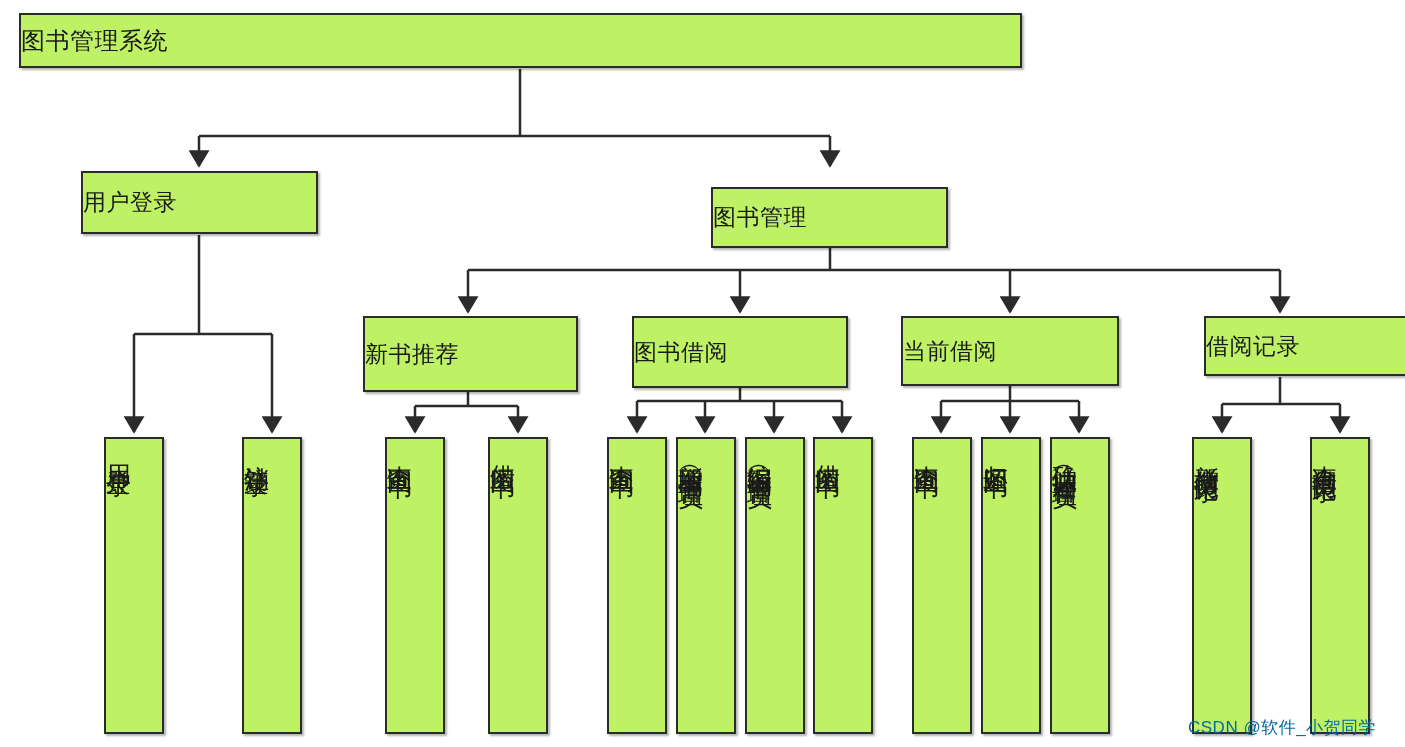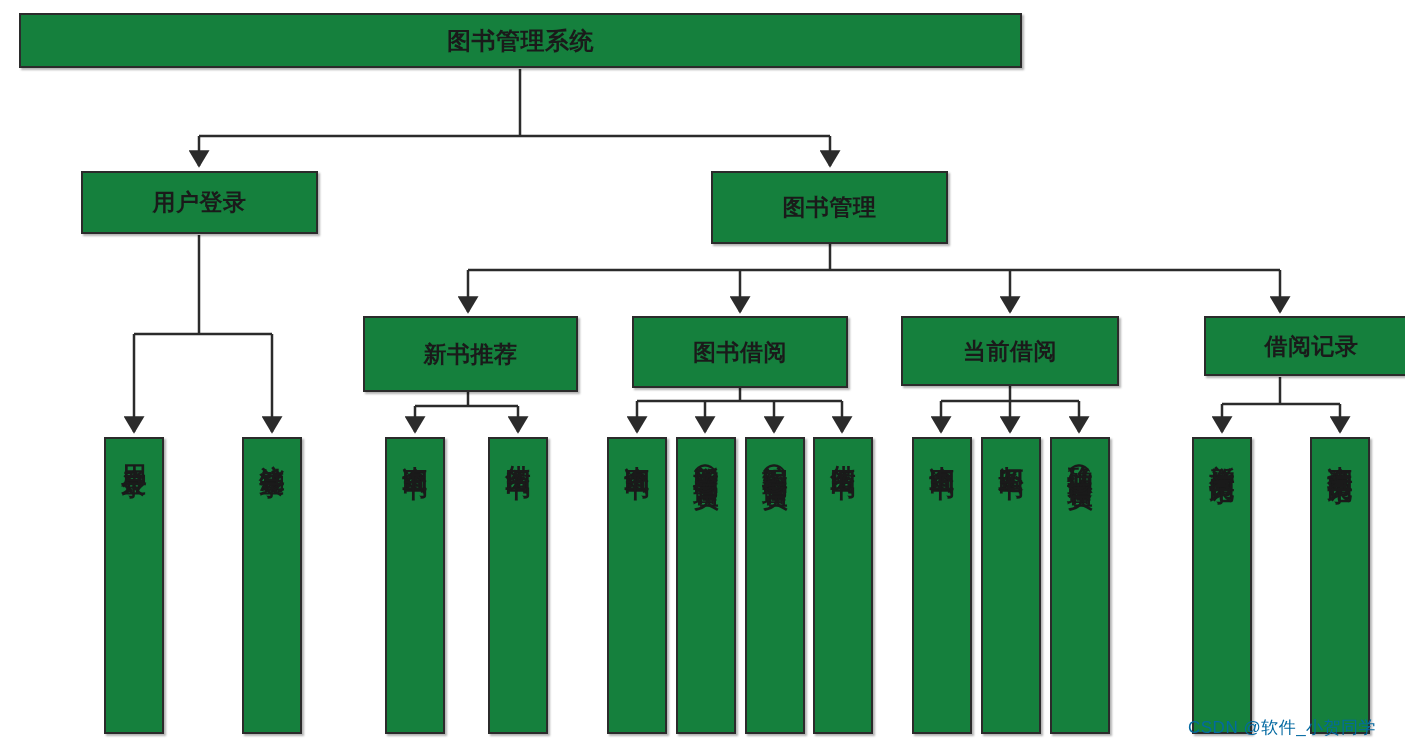--- a/index.html
+++ b/index.html
@@ -21,28 +21,26 @@
   #diagram-svg {
     position: absolute;
     left: 0;
     top: 0;
     width: 1405px;
     height: 747px;
   }
   .node {
     position: absolute;
     box-sizing: border-box;
-    background: #15803d;
+    background: #bef264;
     border: 2px solid #2b2b2b;
     box-shadow: 2px 2px 2px rgba(0,0,0,0.30);
     display: flex;
     align-items: center;
-    justify-content: center;
     color: #1a1a1a;
-    font-weight: bold;
   }
   .node-label {
     display: block;
     text-align: center;
     line-height: 1.05;
     white-space: nowrap;
   }
   
   .node.horizontal .node-label {
     font-size: 23px;
@@ -132,21 +130,21 @@
     </g>
   </svg>
 
   <div class="node horizontal root" style="left:19px; top:13px; width:1003px; height:55px;">
     <span class="node-label">图书管理系统</span>
   </div>
 
   <div class="node horizontal" style="left:81px; top:171px; width:237px; height:63px;">
     <span class="node-label">用户登录</span>
   </div>
-  <div class="node horizontal" style="left:711px; top:171px; width:237px; height:73px;">
+  <div class="node horizontal" style="left:711px; top:187px; width:237px; height:61px;">
     <span class="node-label">图书管理</span>
   </div>
 
   <div class="node horizontal" style="left:363px; top:316px; width:215px; height:76px;">
     <span class="node-label">新书推荐</span>
   </div>
   <div class="node horizontal" style="left:632px; top:316px; width:216px; height:72px;">
     <span class="node-label">图书借阅</span>
   </div>
   <div class="node horizontal" style="left:901px; top:316px; width:218px; height:70px;">

